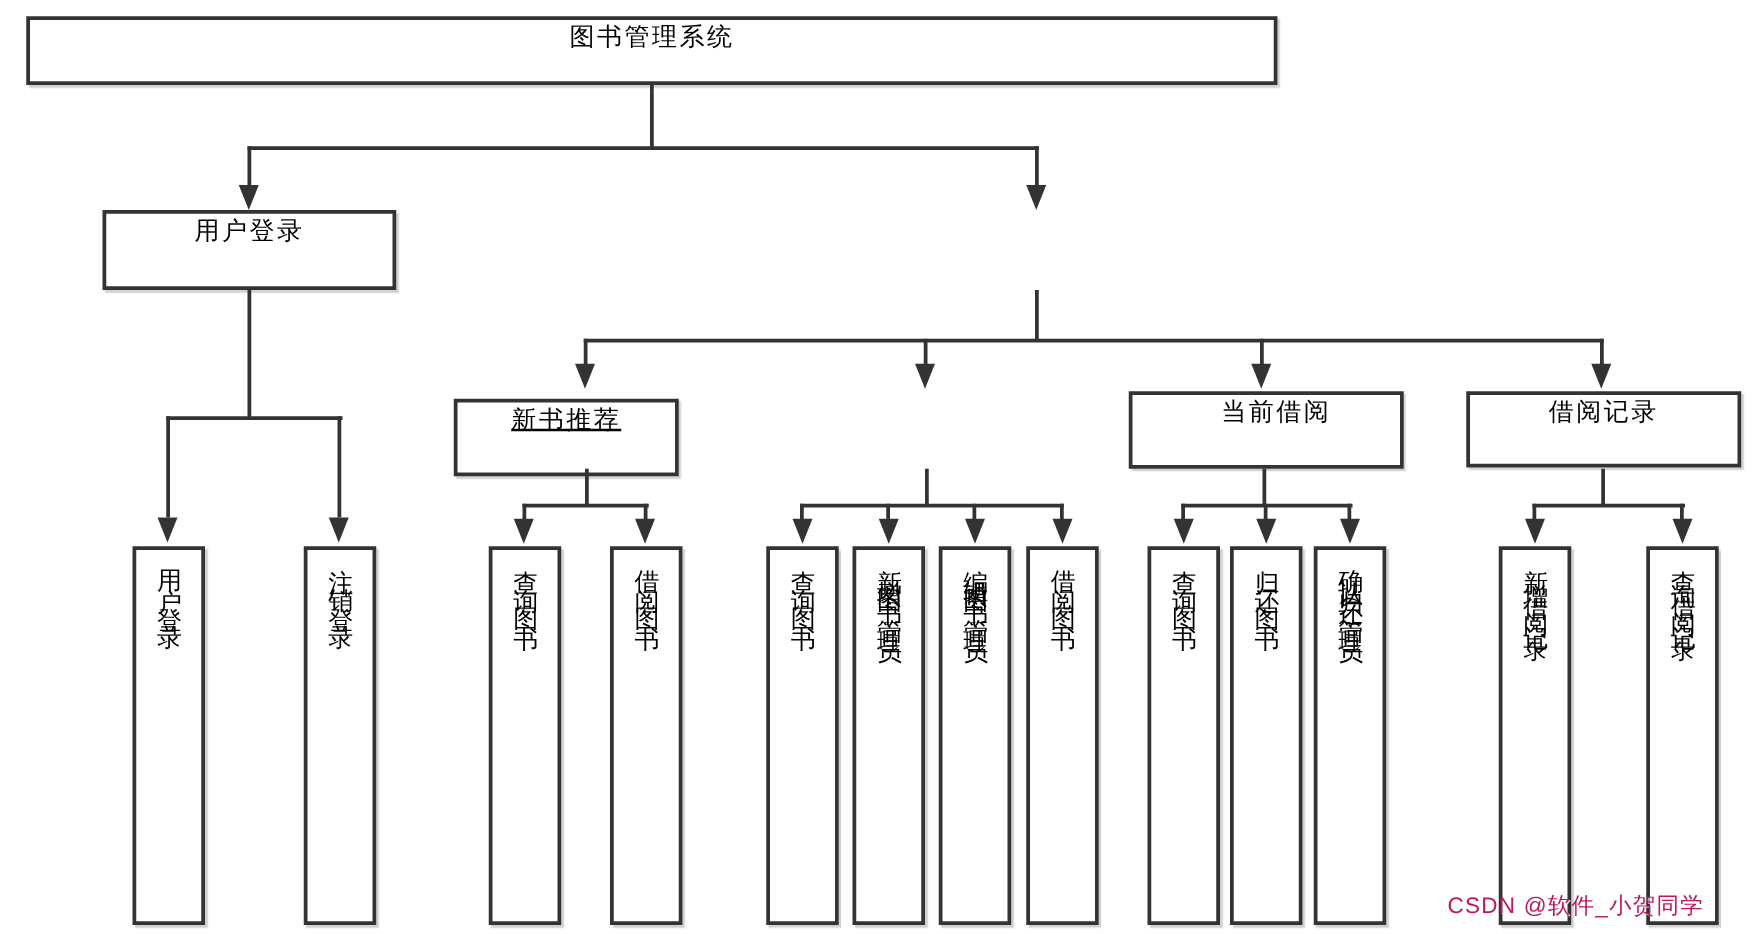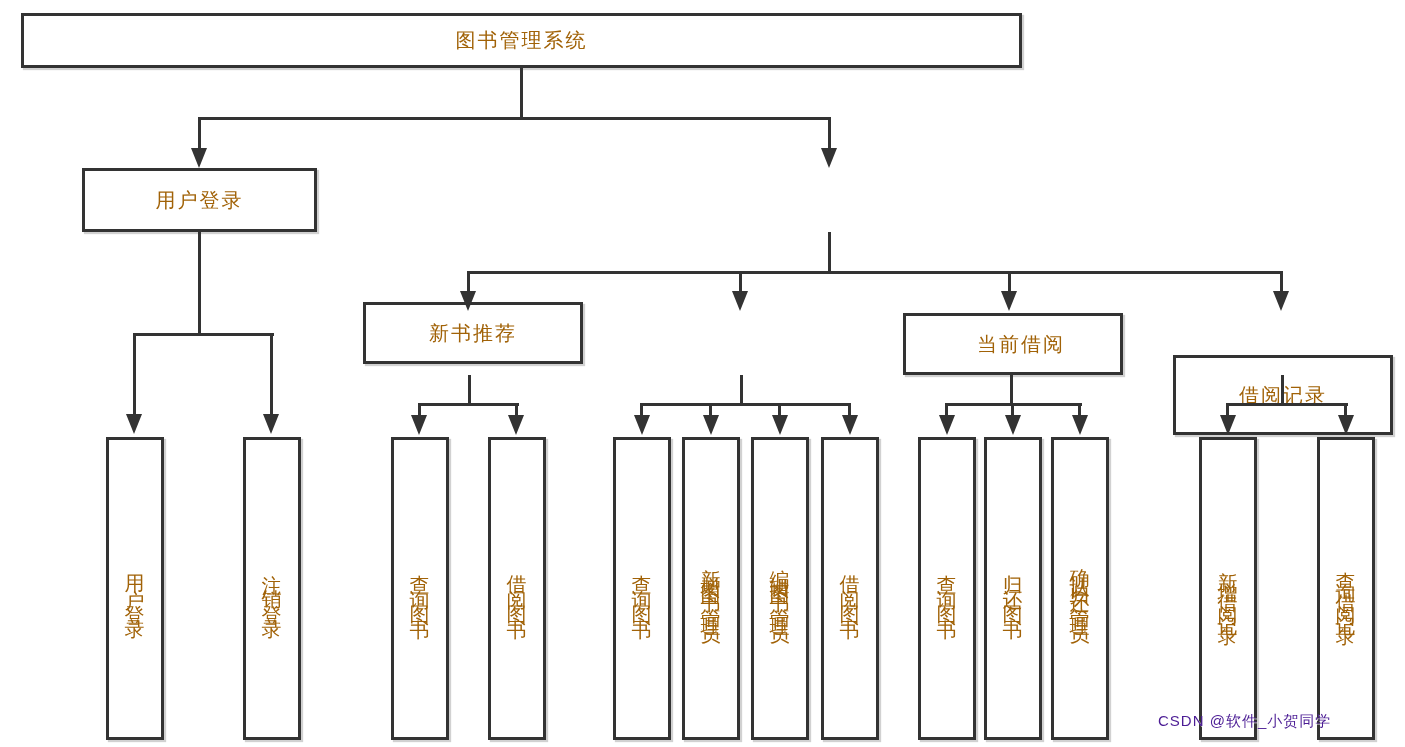--- a/index.html
+++ b/index.html
@@ -8,22 +8,22 @@
     width:1405px; height:747px;
     background:#ffffff;
     font-family:"Liberation Sans","DejaVu Sans",sans-serif;
     overflow:hidden;
   }
   .node {
     position:absolute;
     box-sizing:border-box;
     border:3px solid #333333;
     background:#ffffff;
-    color:#a16207;
-    display:flex; align-items:center; justify-content:center;
+    color:#000000;
+    display:flex; align-items:flex-start; justify-content:center;
     box-shadow:2px 2px 1px rgba(0,0,0,0.18);
   }
   .node-h { font-size:20px; letter-spacing:2px; }
   .node-v .vtext {
     writing-mode:vertical-rl;
     text-orientation:mixed;
     line-height:1.1;
     font-size:20px;
     display:block;
     max-height:292px;
@@ -35,51 +35,51 @@
   .hline { position:absolute; height:3px; background:#333333; }
   .arrow-down {
     position:absolute; width:0; height:0;
     border-left:8px solid transparent;
     border-right:8px solid transparent;
     border-top:20px solid #333333;
   }
   .watermark {
     position:absolute;
     left:1158px; top:712px;
-    font-size:15px;
-    color:#4c1d95;
+    font-size:18px;
+    color:#be185d;
     letter-spacing:1px;
     white-space:nowrap;
     text-shadow:1px 1px 0 rgba(255,255,255,0.8);
   }
 </style>
 </head>
 <body>
 
 <div id="canvas">
 
   <div class="node node-h" style="left:21px;top:13px;width:1001px;height:55px;">
     <span>图书管理系统</span>
   </div>
 
   <div class="node node-h" style="left:82px;top:168px;width:235px;height:64px;">
     <span>用户登录</span>
   </div>
 
 
-  <div class="node node-h" style="left:363px;top:302px;width:220px;height:62px;">
+  <div class="node node-h" style="left:363px;top:319px;width:180px;height:62px;text-decoration:underline;">
     <span>新书推荐</span>
   </div>
 
 
   <div class="node node-h" style="left:903px;top:313px;width:220px;height:62px;padding-left:16px;">
     <span>当前借阅</span>
   </div>
 
-  <div class="node node-h" style="left:1173px;top:313px;width:220px;height:80px;margin-top:42px;">
+  <div class="node node-h" style="left:1173px;top:313px;width:220px;height:61px;">
     <span>借阅记录</span>
   </div>
 
   <div class="node node-v sp15" style="left:106px;top:437px;width:58px;height:303px;">
     <span class="vtext">用户登录</span>
   </div>
   <div class="node node-v sp15" style="left:243px;top:437px;width:58px;height:303px;">
     <span class="vtext">注销登录</span>
   </div>
 

